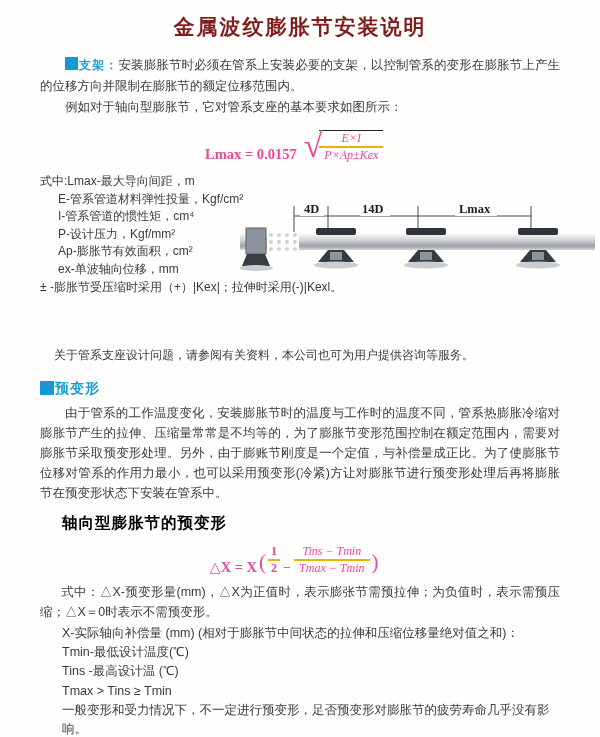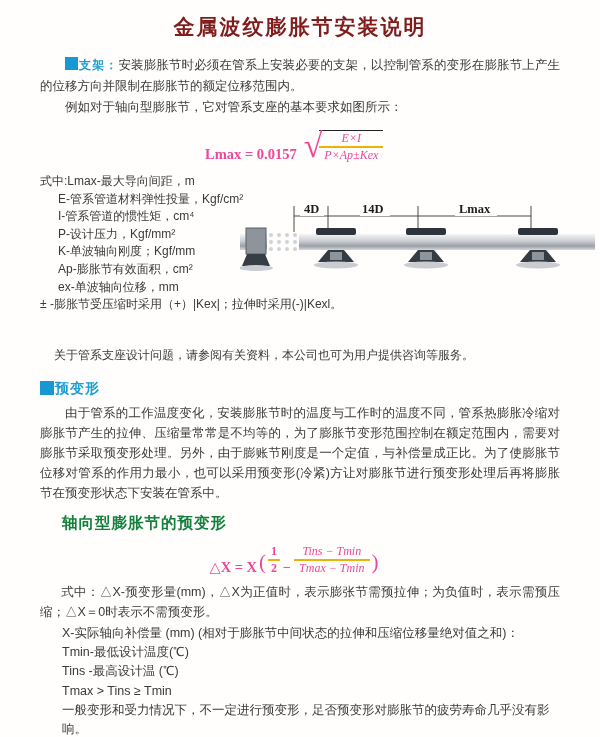--- a/index.html
+++ b/index.html
@@ -28,21 +28,21 @@
     background:#1699d2;vertical-align:-1px;margin-right:1px;
   }
   .blue-label{color:#189dd4;font-size:12px;font-weight:bold;letter-spacing:1px;}
   .section-head{
     margin:16px 0 0 40px;
     font-size:14px;font-weight:bold;color:#189dd4;letter-spacing:1px;
   }
   .section-head .sq-marker{width:14px;height:14px;vertical-align:-2px;}
   .sub-head{
     margin:10px 0 0 62px;
-    font-size:15.5px;font-weight:bold;color:#15803d;letter-spacing:1px;
+    font-size:15.5px;font-weight:bold;color:#000000;letter-spacing:1px;
   }
   
   .formula{
     display:flex;align-items:flex-end;
     font-family:"Liberation Serif","DejaVu Serif",serif;
     color:#ec4899;
   }
   .f1{margin:12px 0 4px 205px;}
   .f2{justify-content:center;margin:10px 0 2px -10px;}
   .f-pre{font-weight:bold;font-size:14.5px;}
@@ -92,21 +92,20 @@
       <span class="den">P×Ap±Kex</span>
     </span>
   </div>
 
   <div class="def-wrap">
     <div class="def-lines">
       <div class="def-line first">式中:Lmax-最大导向间距，m</div>
       <div class="def-line">E-管系管道材料弹性投量，Kgf/cm²</div>
       <div class="def-line">I-管系管道的惯性矩，cm⁴</div>
       <div class="def-line">P-设计压力，Kgf/mm²</div>
-      <div class="def-line">K-单波轴向刚度；Kgf/mm</div>
       <div class="def-line">Ap-膨胀节有效面积，cm²</div>
       <div class="def-line">ex-单波轴向位移，mm</div>
       <div class="def-line pm">± -膨胀节受压缩时采用（+）|Kex|；拉伸时采用(-)|Kexl。</div>
     </div>
 
     <div class="diagram">
       <svg width="355" height="78" viewBox="0 0 355 78">
         <defs>
           <linearGradient id="pipeGrad" x1="0" y1="0" x2="0" y2="1">
             <stop offset="0" stop-color="#f4f5f6"></stop>

